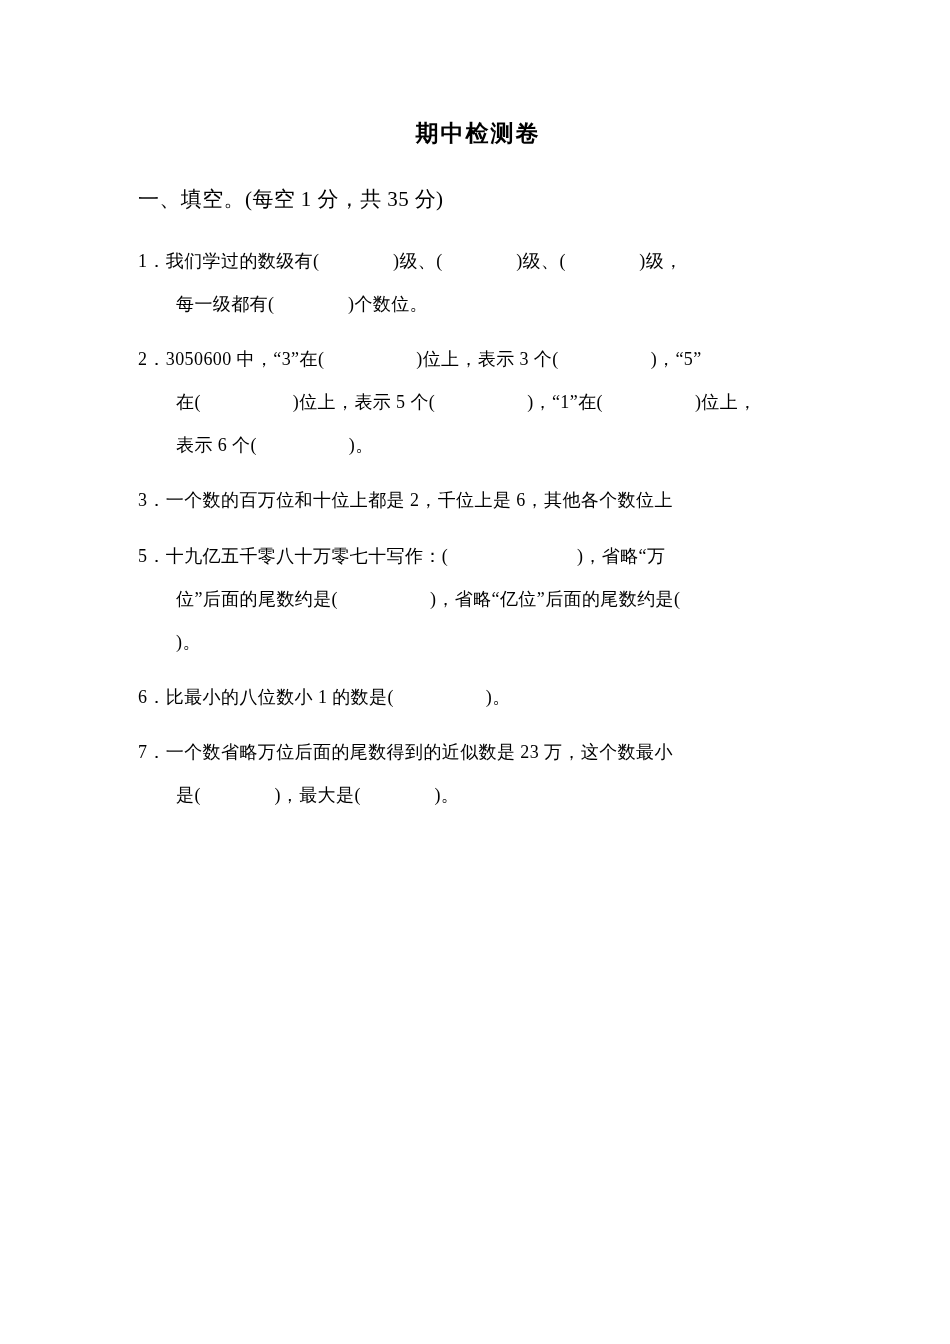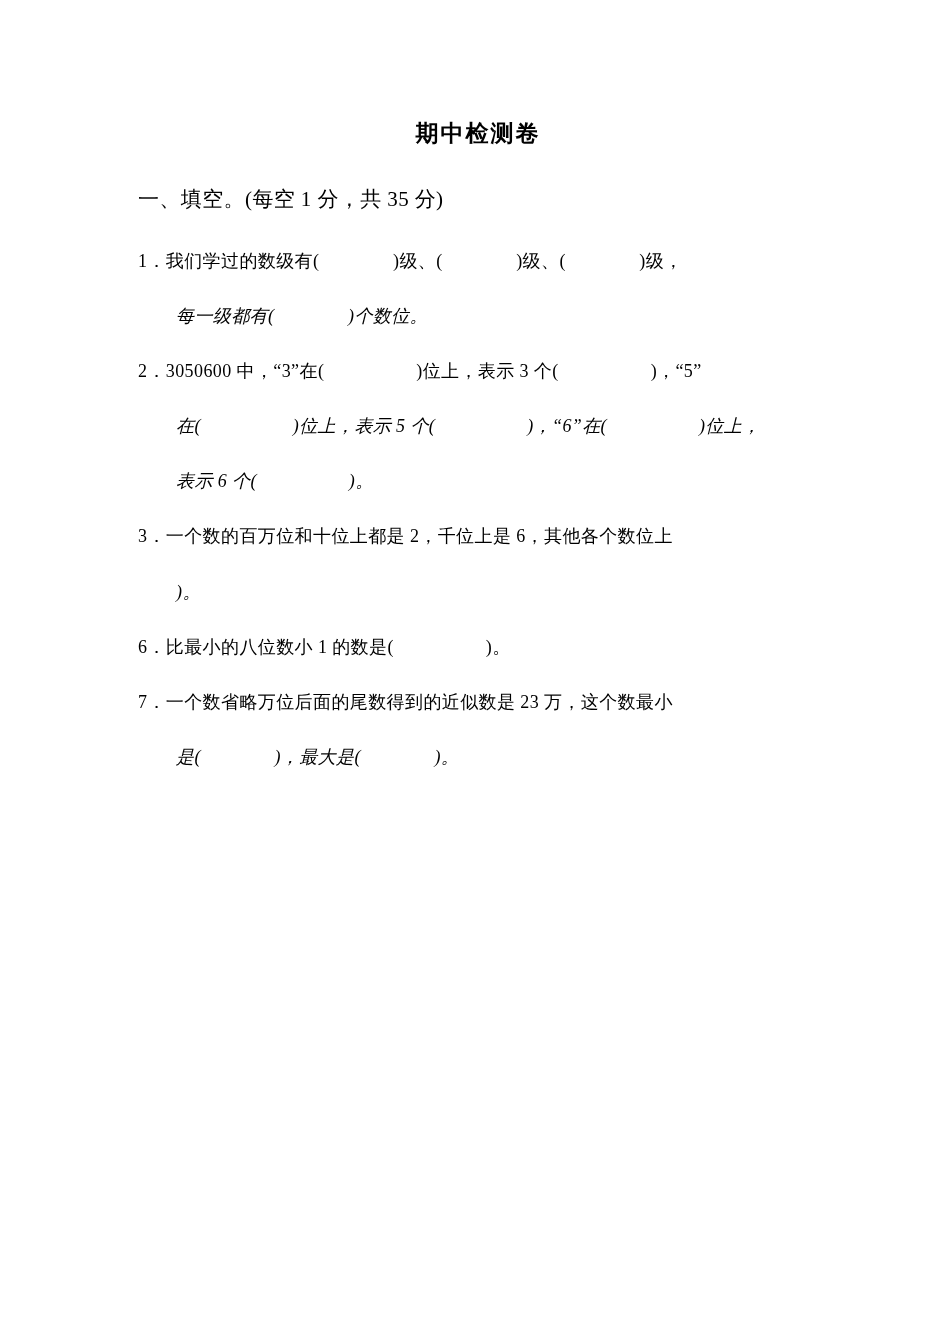--- a/index.html
+++ b/index.html
@@ -41,50 +41,51 @@
     line-height: 1.62;
     margin: 0 0 26px 0;
     letter-spacing: 0.4px;
   }
   .q-line {
     display: block;
     white-space: nowrap;
   }
   .q-line.indent {
     padding-left: 38px;
-    margin-top: 26px;
-    font-style: italic;
+    margin-top: 14px;
   }
 </style>
 </head>
 <body>
 
 <div class="page">
 
   <div class="doc-title">期中检测卷</div>
 
   <div class="section-heading">一、填空。(每空 1 分，共 35 分)</div>
 
   <div class="q">
     <span class="q-line">1．我们学过的数级有(　　　　)级、(　　　　)级、(　　　　)级，</span>
     <span class="q-line indent">每一级都有(　　　　)个数位。</span>
   </div>
 
   <div class="q">
     <span class="q-line">2．3050600 中，“3”在(　　　　　)位上，表示 3 个(　　　　　)，“5”</span>
-    <span class="q-line indent">在(　　　　　)位上，表示 5 个(　　　　　)，“6”在(　　　　　)位上，</span>
+    <span class="q-line indent">在(　　　　　)位上，表示 5 个(　　　　　)，“1”在(　　　　　)位上，</span>
     <span class="q-line indent">表示 6 个(　　　　　)。</span>
   </div>
 
   <div class="q">
     <span class="q-line">3．一个数的百万位和十位上都是 2，千位上是 6，其他各个数位上</span>
   </div>
 
 
   <div class="q">
+    <span class="q-line">5．十九亿五千零八十万零七十写作：(　　　　　　　)，省略“万</span>
+    <span class="q-line indent">位”后面的尾数约是(　　　　　)，省略“亿位”后面的尾数约是(</span>
     <span class="q-line indent">)。</span>
   </div>
 
   <div class="q">
     <span class="q-line">6．比最小的八位数小 1 的数是(　　　　　)。</span>
   </div>
 
   <div class="q">
     <span class="q-line">7．一个数省略万位后面的尾数得到的近似数是 23 万，这个数最小</span>
     <span class="q-line indent">是(　　　　)，最大是(　　　　)。</span>

